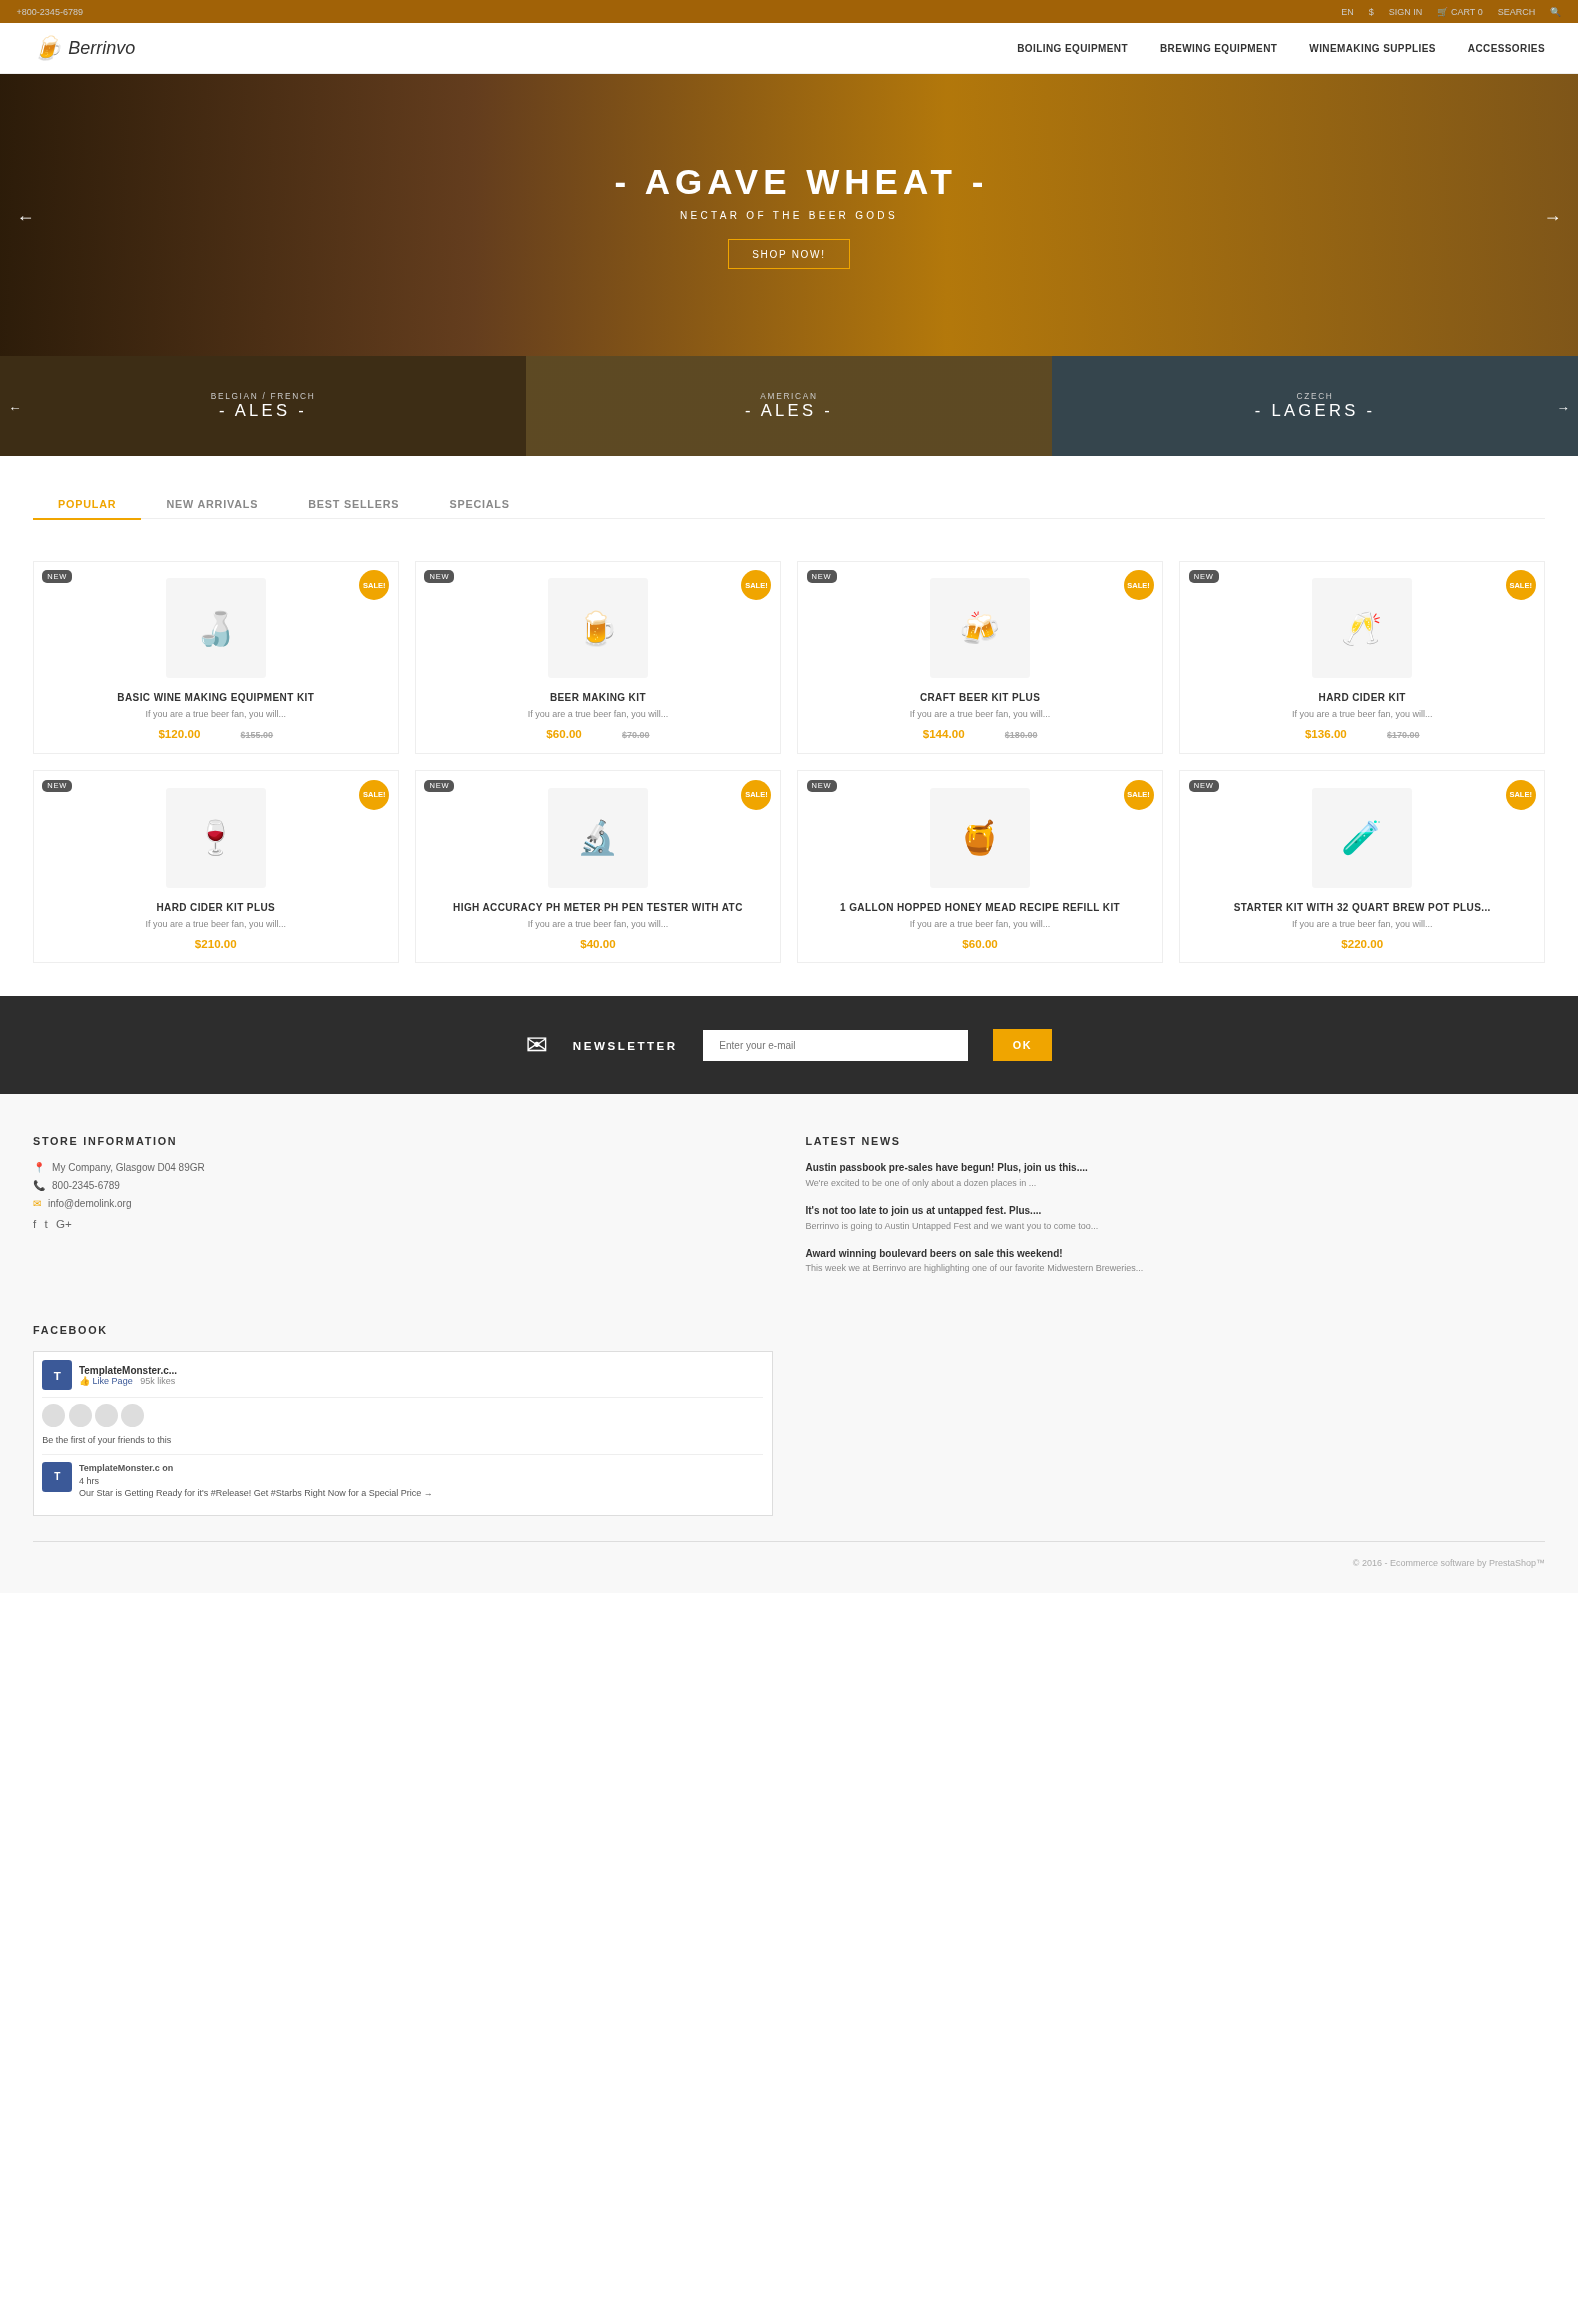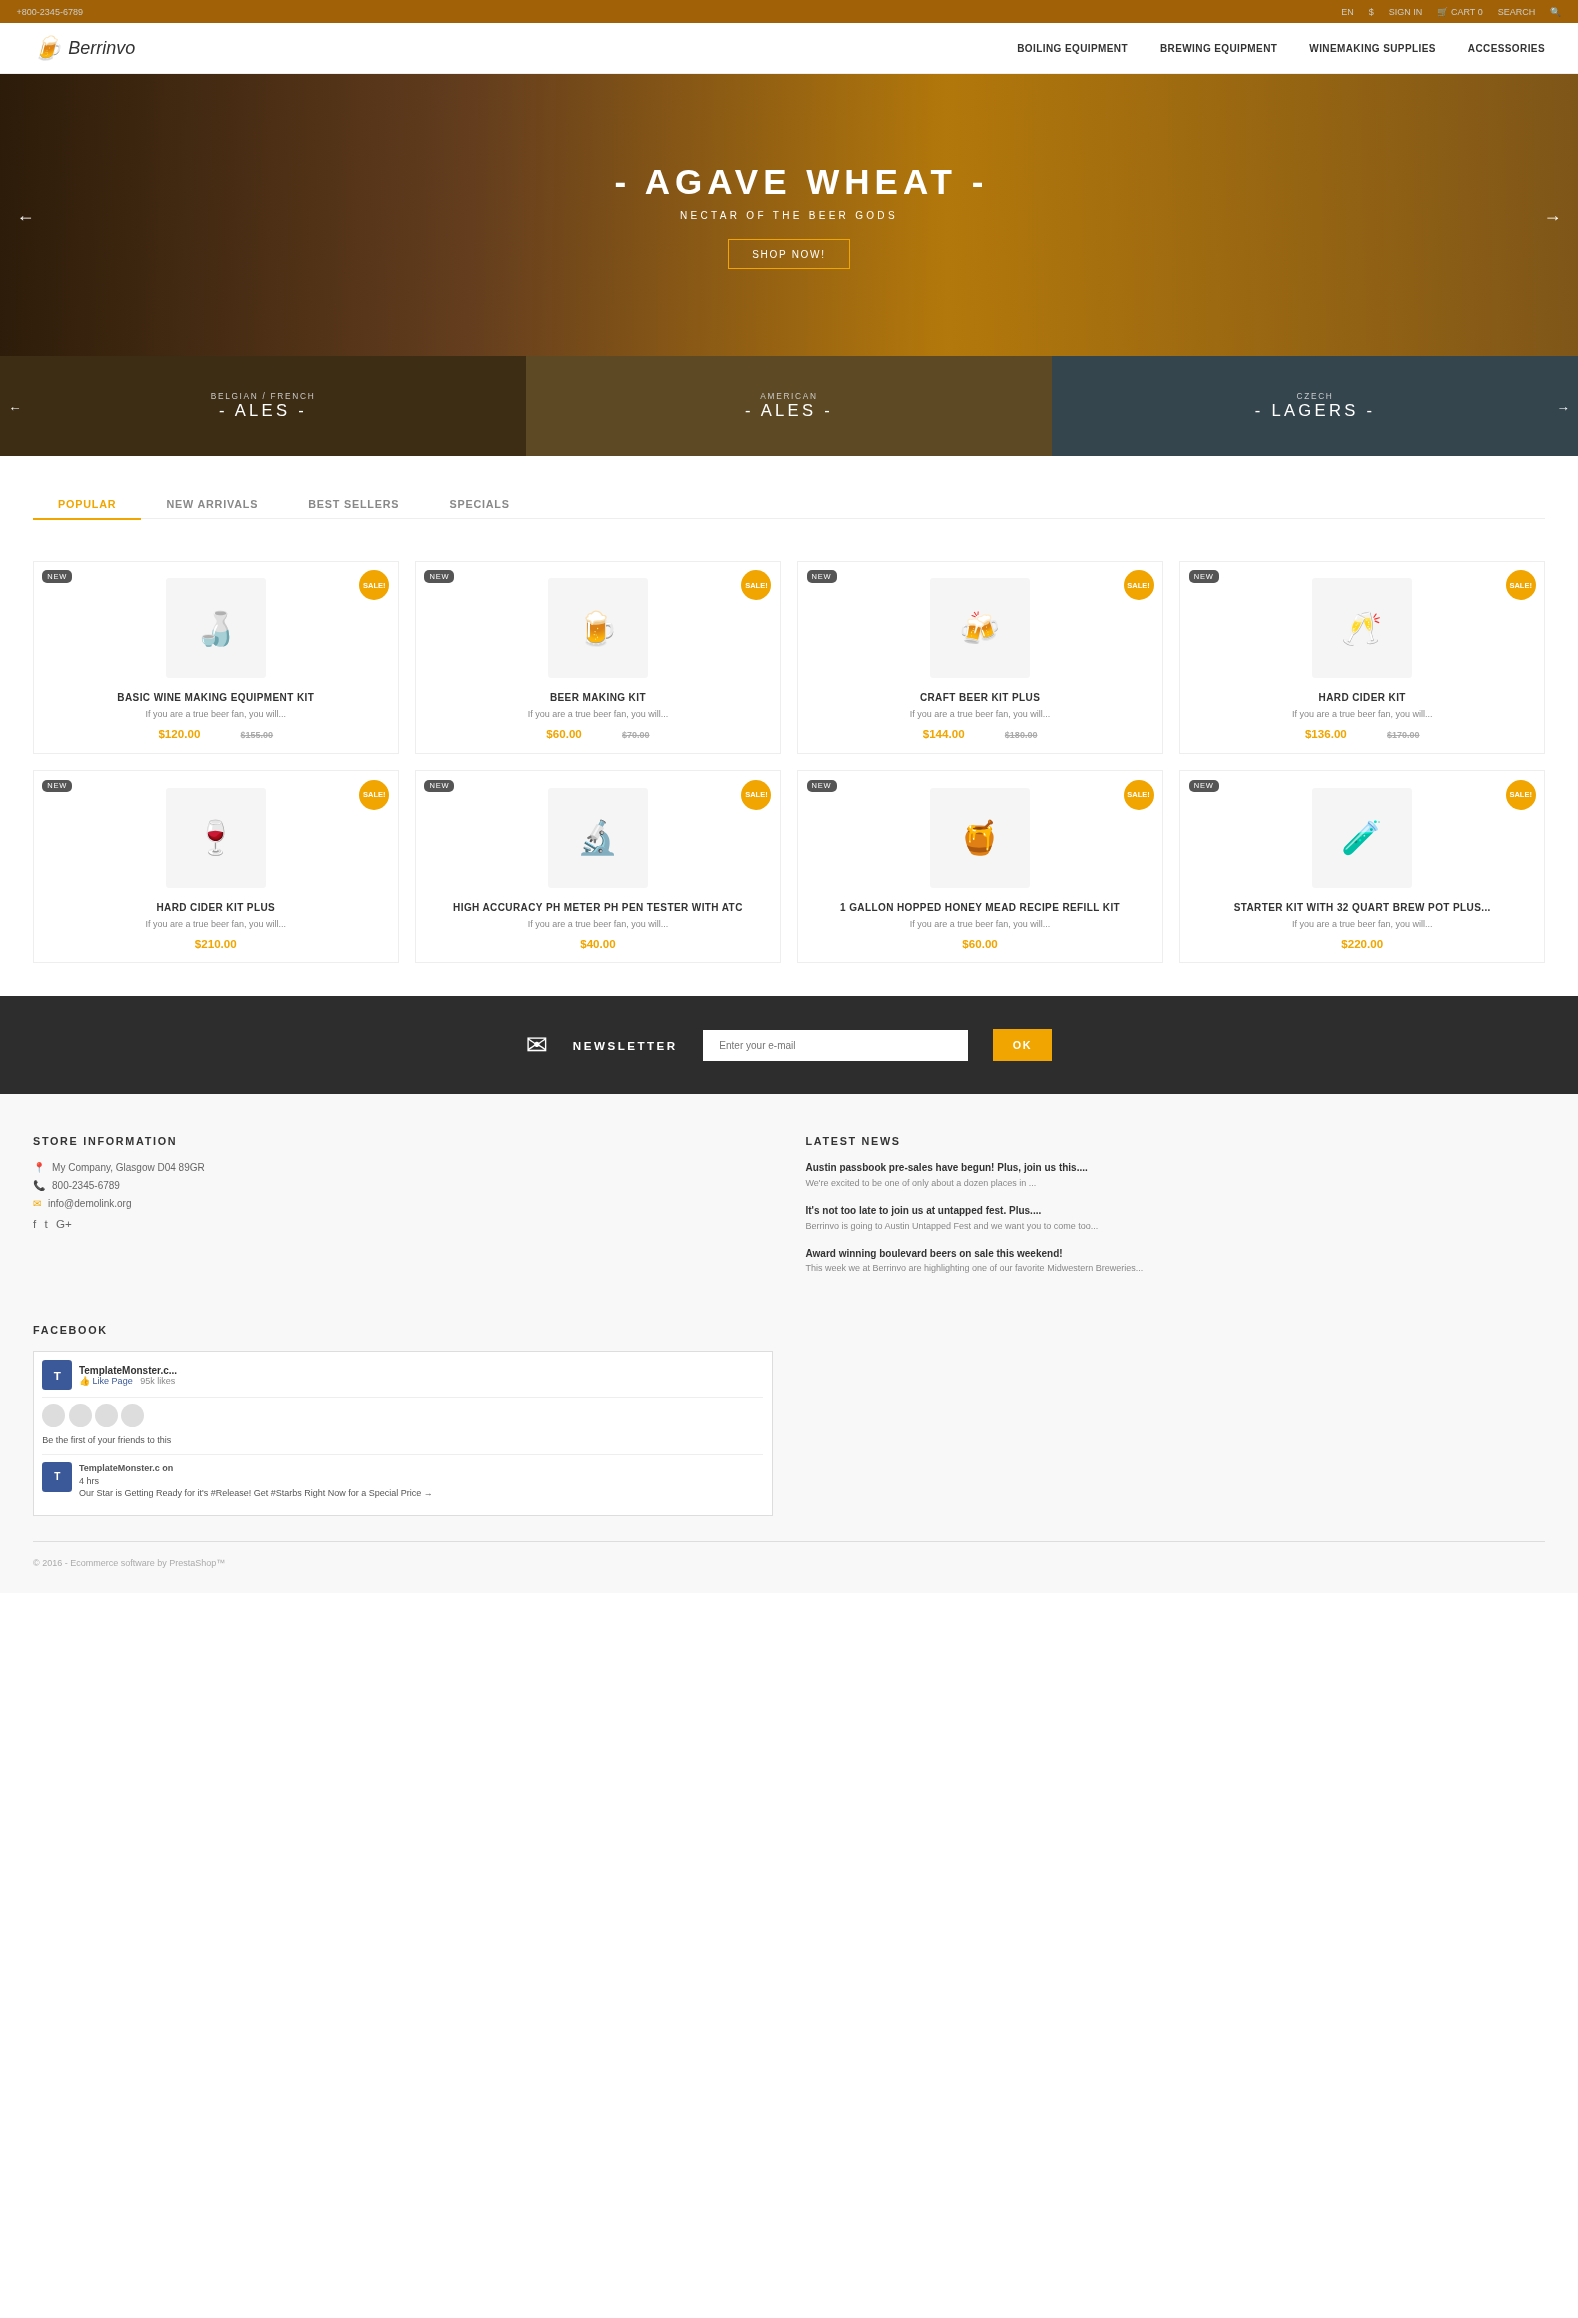--- a/index.html
+++ b/index.html
@@ -124,21 +124,21 @@
     .fb-like { font-size: 9px; color: #3b5998; }
     .fb-likes-count { font-size: 9px; color: #888; }
     .fb-promo-text { font-size: 10px; color: #555; margin-bottom: 6.6px; line-height: 1.5; }
     .fb-avatars { display: flex; gap: 3.3px; margin-bottom: 5px; }
     .fb-mini-avatar { width: 23px; height: 23px; border-radius: 50%; background: #ddd; }
     .fb-friends-text { font-size: 9px; color: #555; }
     .fb-divider { border: none; border-top: 0.8px solid #eee; margin: 6.6px 0; }
     .fb-post-item { display: flex; gap: 6.6px; margin-bottom: 6.6px; }
     .fb-post-avatar { width: 30px; height: 30px; background: #3b5998; border-radius: 3.3px; flex-shrink: 0; display: flex; align-items: center; justify-content: center; color: #fff; font-weight: 700; font-size: 10px; }
     .fb-post-content { font-size: 9px; color: #555; line-height: 1.4; }
-    .footer-bottom { border-top: 0.8px solid #ddd; padding-top: 16.6px; text-align: left; font-size: 9px; color: #aaa; }
+    .footer-bottom { border-top: 0.8px solid #ddd; padding-top: 16.6px; text-align: right; font-size: 9px; color: #aaa; }
   </style>
 </head>
 <body>
 
 <div class="top-bar">
   <span>+800-2345-6789</span>
   <div class="top-bar-right">
     <span>EN</span>
     <span>$</span>
     <span>SIGN IN</span>

